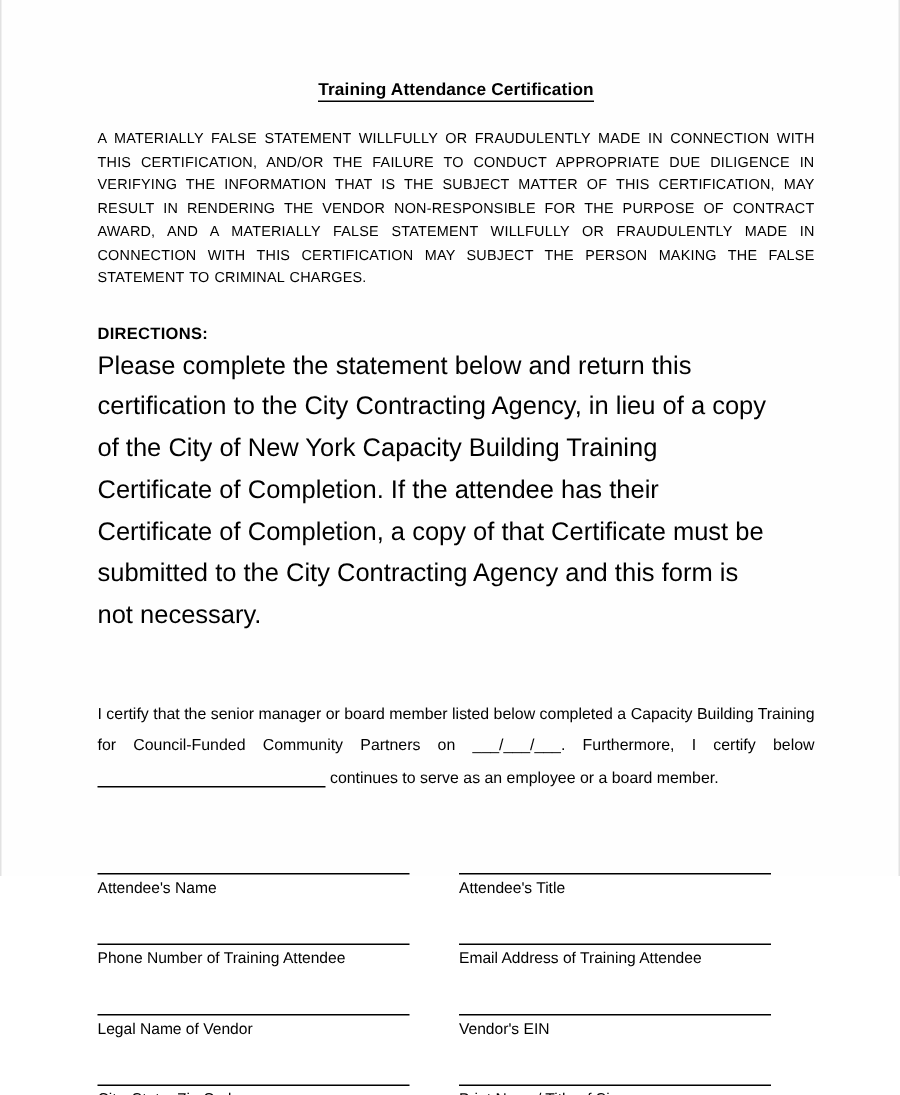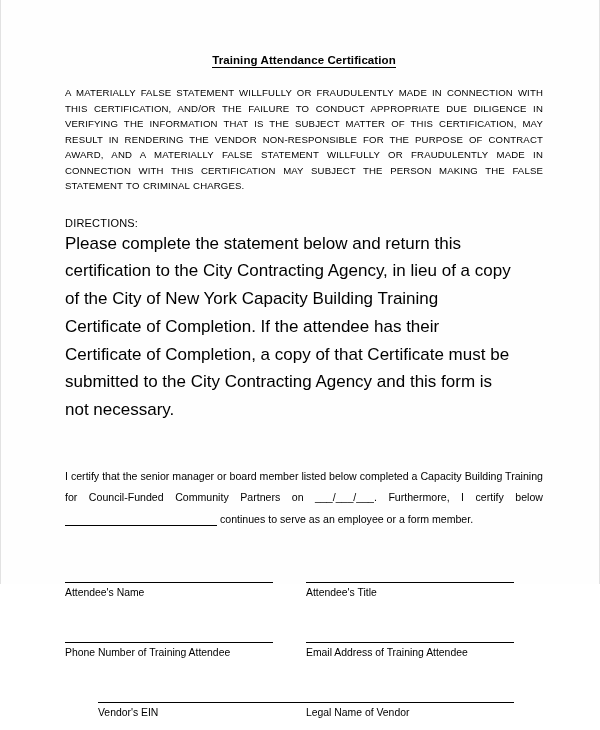--- a/index.html
+++ b/index.html
@@ -56,21 +56,21 @@
     letter-spacing: 0.15px;
     word-spacing: 0.6px;
   }
 
   
   .directions-section {
     margin-top: 23px;
   }
   .directions-heading {
     font-size: 11px;
-    font-weight: normal;
+    font-weight: bold;
     letter-spacing: 0.2px;
     margin: 0 0 1px 0;
   }
   .directions-body {
     font-size: 17px;
     line-height: 1.63;
     text-align: left;
     width: 452px;
   }
 
@@ -94,21 +94,20 @@
     vertical-align: -3px;
   }
 
   
   .sig-grid {
     margin-top: 51px;
   }
   .sig-row {
     display: flex;
     height: 47px;
-    margin-top: 13px;
   }
   .sig-cell {
     width: 208px;
   }
   .sig-cell.right {
     margin-left: 33px;
   }
   .sig-line {
     border-top: 1.4px solid #000;
     height: 0;
@@ -129,21 +128,21 @@
     <h1 class="doc-title"><span>Training Attendance Certification</span></h1>
 
     <div class="legal-block">A MATERIALLY FALSE STATEMENT WILLFULLY OR FRAUDULENTLY MADE IN CONNECTION WITH THIS CERTIFICATION, AND/OR THE FAILURE TO CONDUCT APPROPRIATE DUE DILIGENCE IN VERIFYING THE INFORMATION THAT IS THE SUBJECT MATTER OF THIS CERTIFICATION, MAY RESULT IN RENDERING THE VENDOR NON-RESPONSIBLE FOR THE PURPOSE OF CONTRACT AWARD, AND A MATERIALLY FALSE STATEMENT WILLFULLY OR FRAUDULENTLY MADE IN CONNECTION WITH THIS CERTIFICATION MAY SUBJECT THE PERSON MAKING THE FALSE STATEMENT TO CRIMINAL CHARGES.</div>
 
     <div class="directions-section">
       <div class="directions-heading">DIRECTIONS:</div>
       <div class="directions-body">Please complete the statement below and return this certification to the City Contracting Agency, in lieu of a copy of the City of New York Capacity Building Training Certificate of Completion. If the attendee has their Certificate of Completion, a copy of that Certificate must be submitted to the City Contracting Agency and this form is not necessary.</div>
     </div>
 
     <div class="certify-block">
-      <p><span>I certify that the senior manager or board member listed below completed a Capacity Building Training for Council-Funded Community Partners on</span>&nbsp;<span class="blank-date">___/___/___</span><span>. Furthermore, I certify below</span> <span class="blank-name"></span> <span>continues to serve as an employee or a form member.</span></p>
+      <p><span>I certify that the senior manager or board member listed below completed a Capacity Building Training for Council-Funded Community Partners on</span>&nbsp;<span class="blank-date">___/___/___</span><span>. Furthermore, I certify below</span> <span class="blank-name"></span> <span>continues to serve as an employee or a board member.</span></p>
     </div>
 
     <div class="sig-grid">
 
       <div class="sig-row">
         <div class="sig-cell">
           <div class="sig-line"></div>
           <div class="sig-label">Attendee's Name</div>
         </div>
         <div class="sig-cell right">
@@ -157,27 +156,27 @@
           <div class="sig-line"></div>
           <div class="sig-label">Phone Number of Training Attendee</div>
         </div>
         <div class="sig-cell right">
           <div class="sig-line"></div>
           <div class="sig-label">Email Address of Training Attendee</div>
         </div>
       </div>
 
       <div class="sig-row">
+        <div class="sig-cell">
+          <div class="sig-line"></div>
+          <div class="sig-label">Legal Name of Vendor</div>
+        </div>
         <div class="sig-cell right">
           <div class="sig-line"></div>
           <div class="sig-label">Vendor's EIN</div>
-        </div>
-        <div class="sig-cell">
-          <div class="sig-line"></div>
-          <div class="sig-label">Legal Name of Vendor</div>
         </div>
       </div>
 
 
       <div class="sig-row">
         <div class="sig-cell">
           <div class="sig-line"></div>
           <div class="sig-label">City, State, Zip Code</div>
         </div>
         <div class="sig-cell right">

